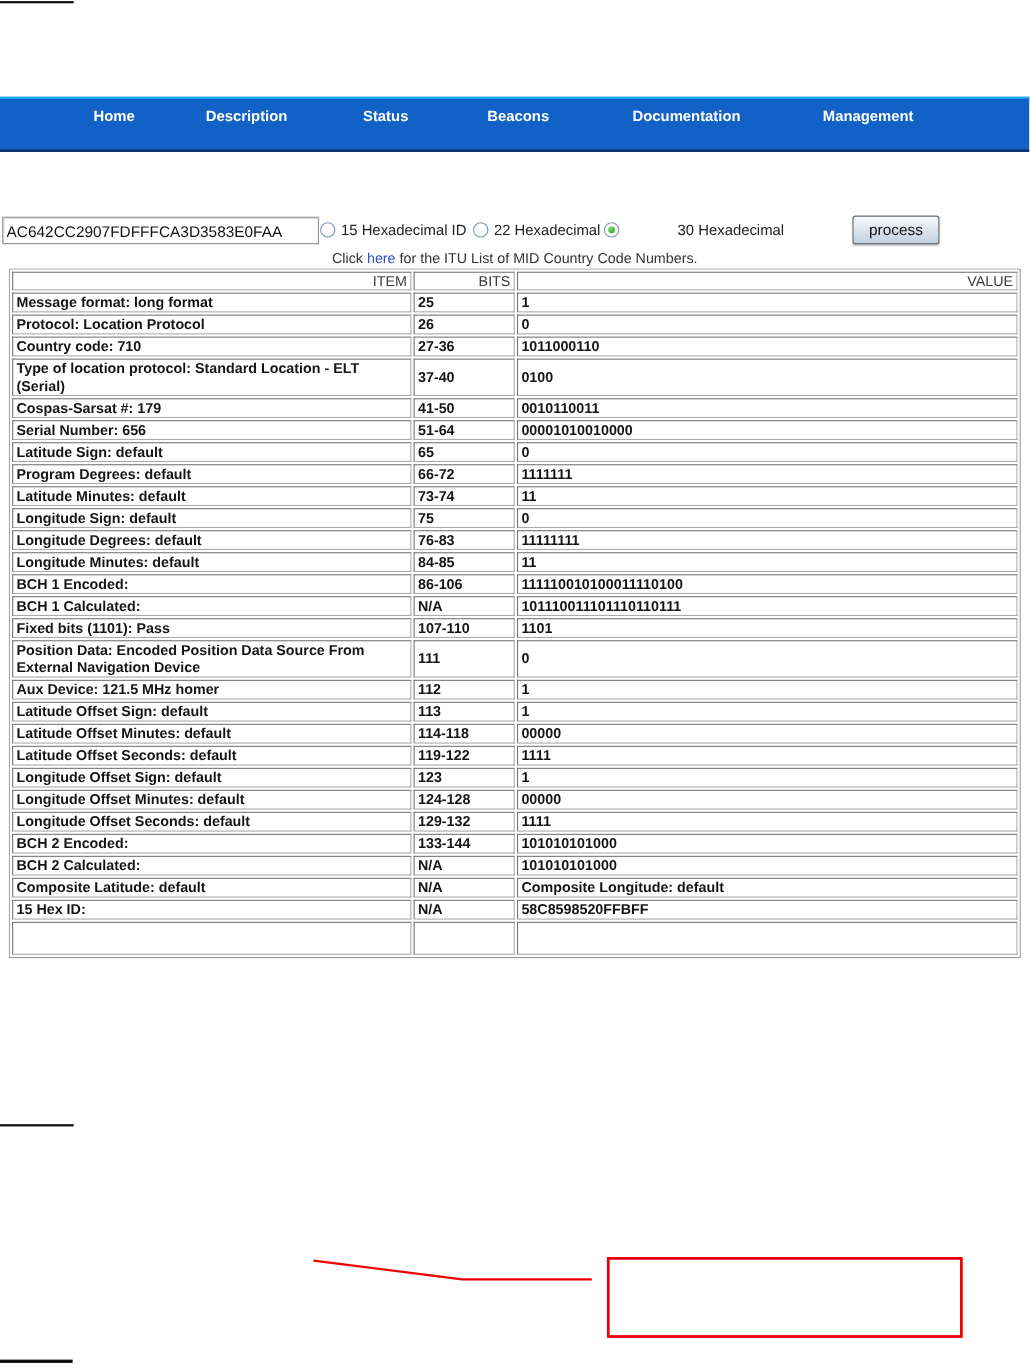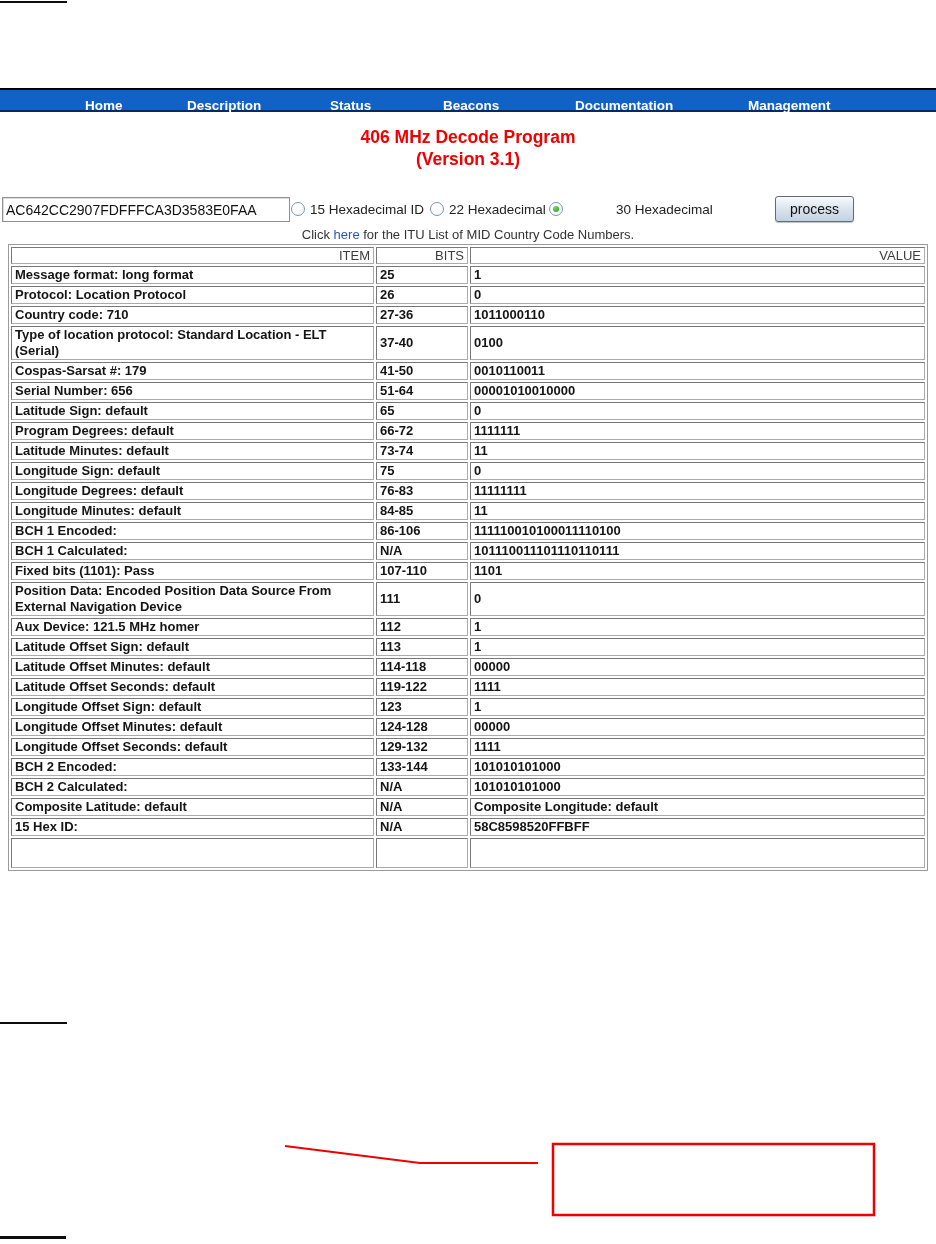--- a/index.html
+++ b/index.html
@@ -10,22 +10,22 @@
   }
 
   
   .mark { position:absolute; left:0; background:#0d0d0d; }
   .mark-top { top:1px; width:67px; height:2px; }
   .mark-mid { top:1022px; width:67px; height:2px; }
   .mark-bot { top:1236px; width:66px; height:3px; }
 
   
   .navbar {
-    position:absolute; left:0; top:88px; width:936px; height:24px;
-    background:#1161c6; border-top:2px solid #000000; border-bottom:2px solid #072a60;
+    position:absolute; left:0; top:88px; width:936px; height:50px;
+    background:#1161c6; border-top:2px solid #0ea5e9; border-bottom:2px solid #072a60;
   }
   .nav-item {
     position:absolute; top:0; height:32px; line-height:32px;
     color:#ffffff; font-weight:bold; font-size:13.5px; cursor:pointer;
   }
   .navbar div:nth-of-type(1){ left:85px; }
   .navbar div:nth-of-type(2){ left:187px; }
   .navbar div:nth-of-type(3){ left:330px; }
   .navbar div:nth-of-type(4){ left:443px; }
   .navbar div:nth-of-type(5){ left:575px; }
@@ -109,24 +109,20 @@
 
       <div class="nav-item">Status</div>
 
       <div class="nav-item">Beacons</div>
 
       <div class="nav-item">Documentation</div>
 
       <div class="nav-item">Management</div>
     </div>
 
-  <div class="page-title">
-    <div>406 MHz Decode Program</div>
-    <div>(Version 3.1)</div>
-  </div>
 
   <input type="text" class="hex-input" value="AC642CC2907FDFFFCA3D3583E0FAA" style="">
 
   <div class="radio-group rg-0">
     <span class="radio"></span>
     <span class="radio-label">15 Hexadecimal ID</span>
   </div>
   <div class="radio-group rg-1">
     <span class="radio"></span>
     <span class="radio-label">22 Hexadecimal</span>

